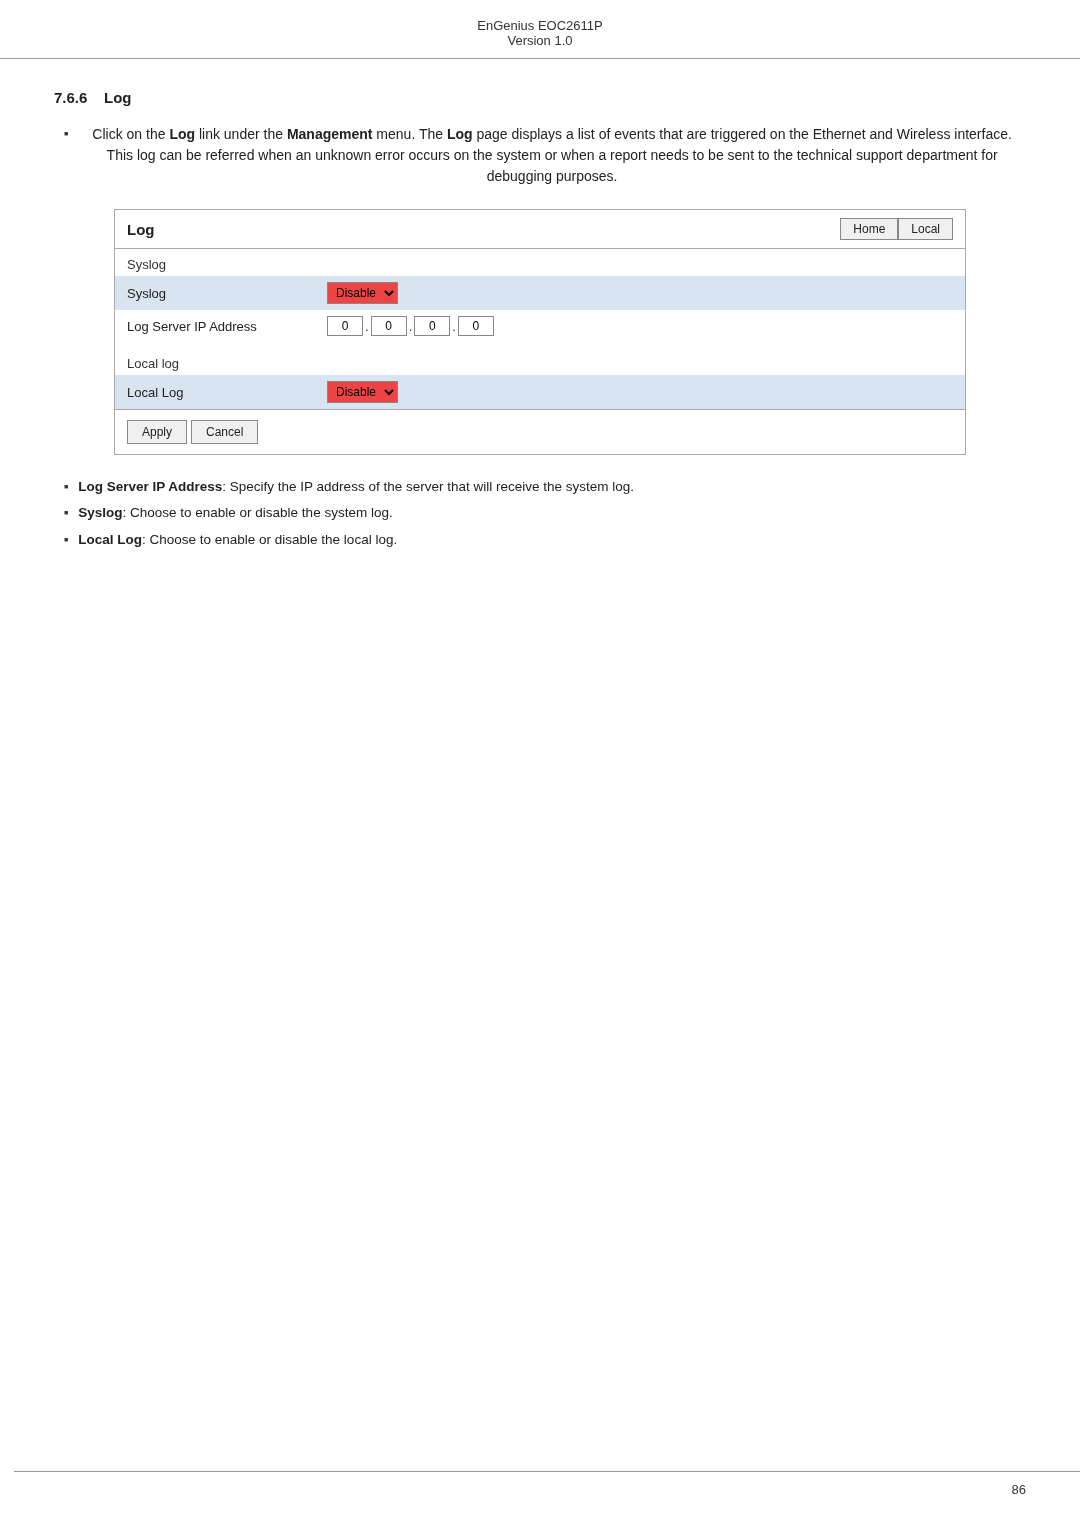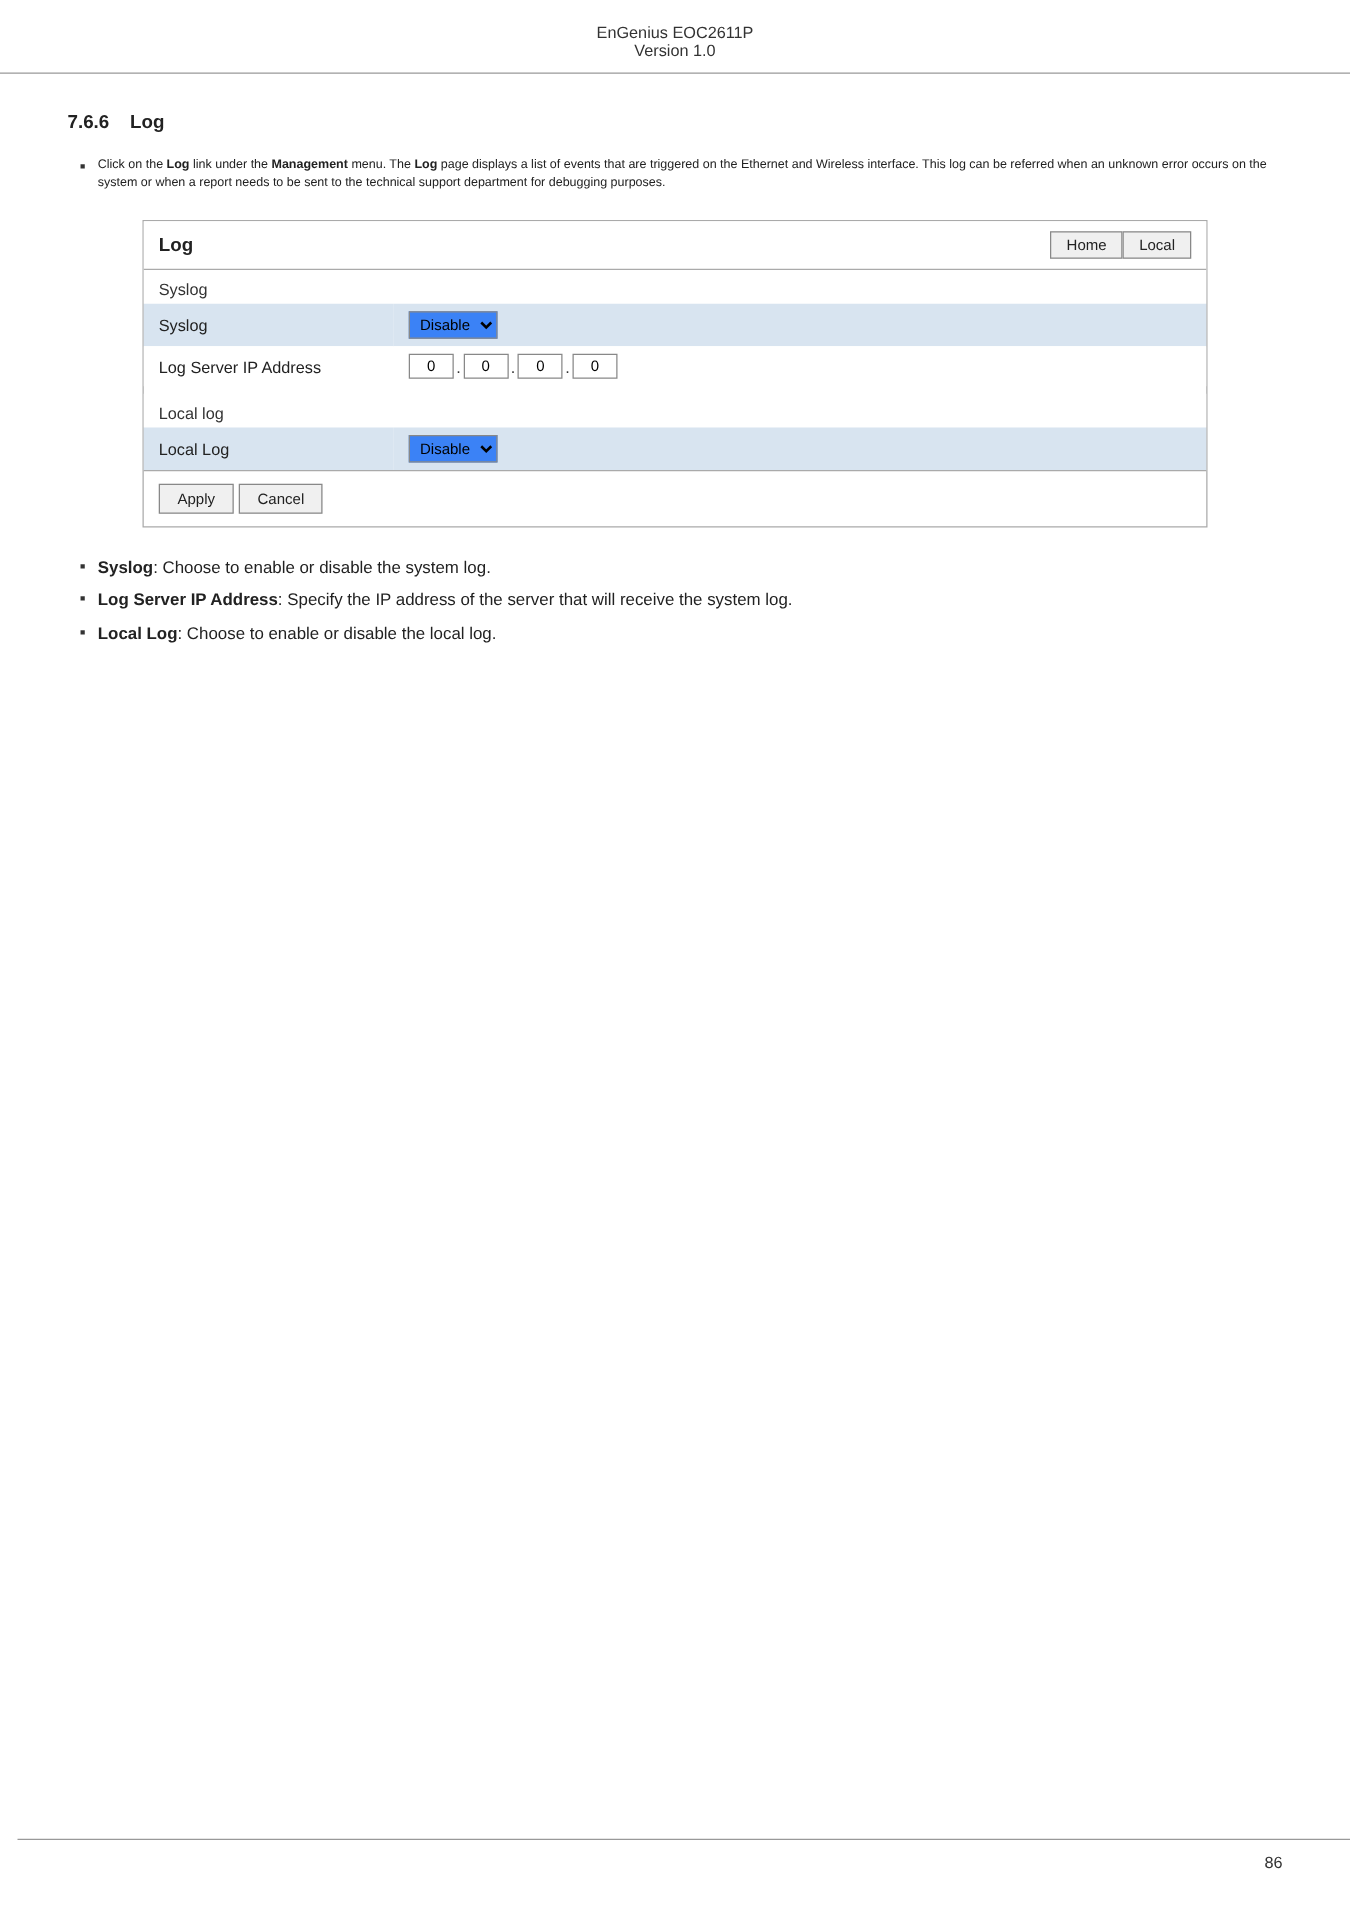--- a/index.html
+++ b/index.html
@@ -51,21 +51,22 @@
       list-style: none;
       margin-bottom: 22px;
     }
 
     .bullet-list li {
       display: flex;
       align-items: flex-start;
       margin-bottom: 6px;
       padding-left: 10px;
       line-height: 1.5;
-      font-size: 10px;
+      font-size: 14px;
+      text-align: center;
     }
 
     .bullet-list li::before {
       content: "■";
       font-size: 7px;
       margin-right: 10px;
       margin-top: 5px;
       flex-shrink: 0;
       color: #333;
     }
@@ -133,21 +134,21 @@
 
     .ui-table td:first-child {
       width: 200px;
       font-weight: normal;
     }
 
     .ui-select {
       padding: 2px 4px;
       font-size: 12px;
       border: 1px solid #888;
-      background: #3b82f6;
+      background: #ef4444;
       cursor: pointer;
       min-width: 70px;
     }
 
     .ip-input-group {
       display: flex;
       align-items: center;
       gap: 2px;
     }
 
@@ -315,24 +316,24 @@
 
     <div class="ui-actions">
       <button class="ui-btn-action">Apply</button>
       <button class="ui-btn-action">Cancel</button>
     </div>
 
   </div>
 
   <ul class="description-list">
     <li>
-      <span><b>Syslog</b>: Choose to enable or disable the system log.</span>
+      <span><b>Log Server IP Address</b>: Specify the IP address of the server that will receive the system log.</span>
     </li>
     <li>
-      <span><b>Log Server IP Address</b>: Specify the IP address of the server that will receive the system log.</span>
+      <span><b>Syslog</b>: Choose to enable or disable the system log.</span>
     </li>
     <li>
       <span><b>Local Log</b>: Choose to enable or disable the local log.</span>
     </li>
   </ul>
 
 </div>
 
 <div class="page-footer">
   <span class="page-number">86</span>

